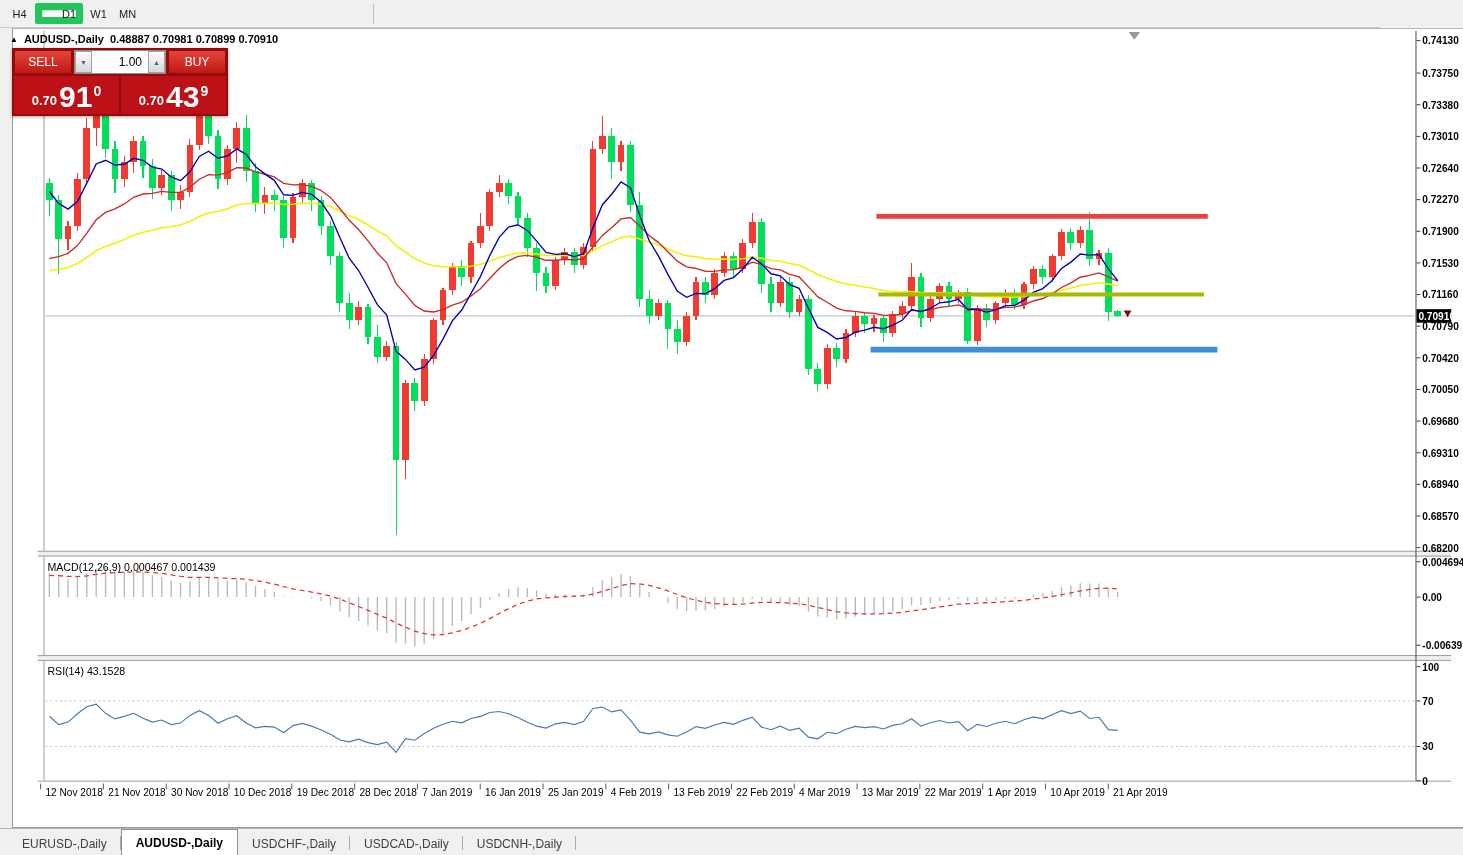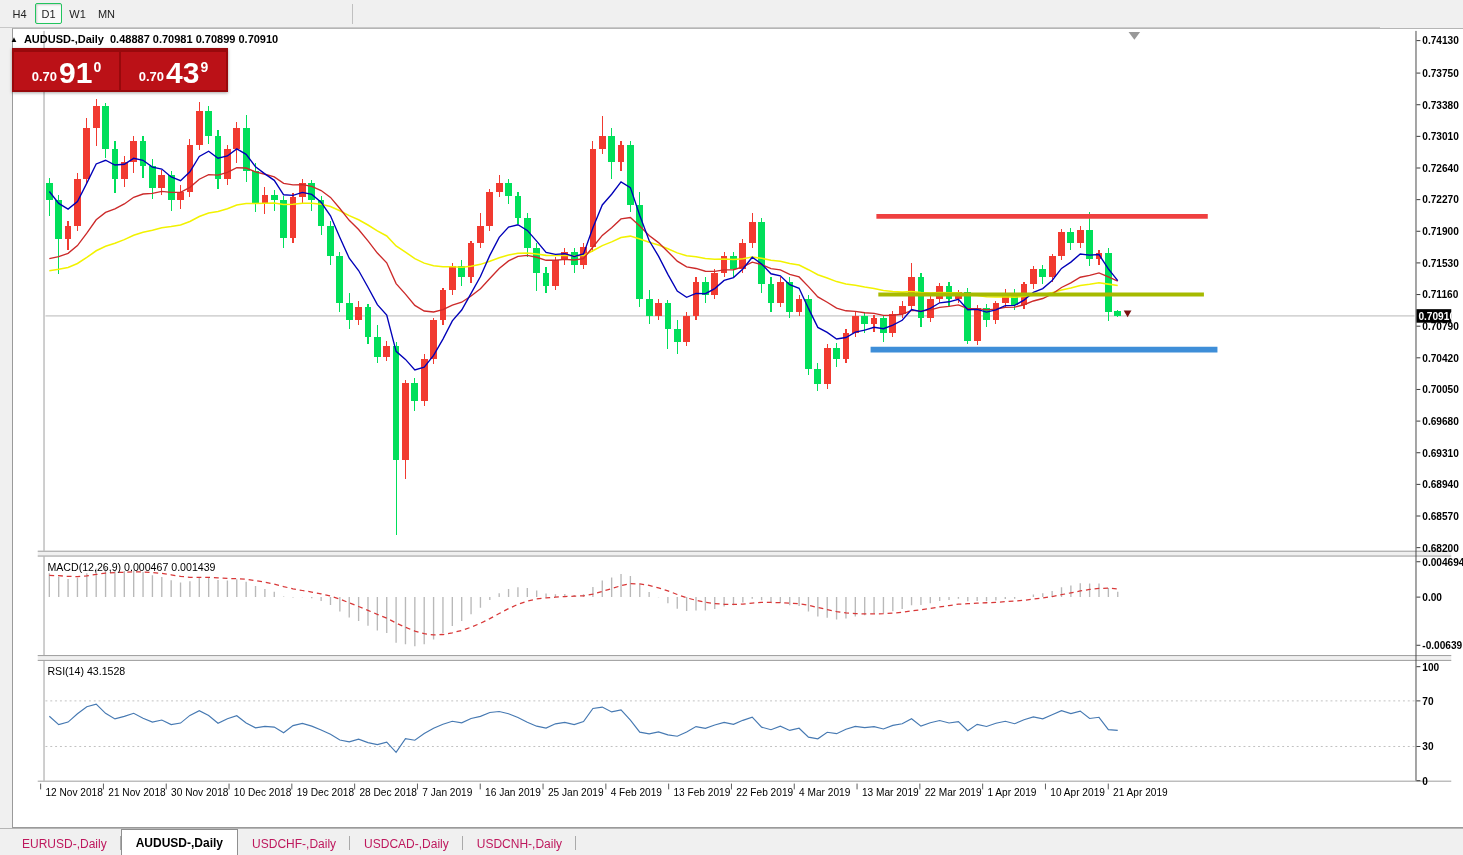--- a/index.html
+++ b/index.html
@@ -5,21 +5,21 @@
   html,body{margin:0;padding:0;background:#f0f0f0;font-family:"Liberation Sans",sans-serif;
             width:1463px;height:855px;overflow:hidden;position:relative;}
   *{box-sizing:border-box;}
 
   
   .toolbar{position:absolute;left:0;top:0;width:1380px;height:28px;background:#f0f0f0;
            border-bottom:1px solid #c8c8c8;display:flex;align-items:center;padding-left:6px;}
   .tf-btn{min-width:27px;height:21px;margin-right:2px;font-size:11px;color:#222;
           display:flex;align-items:center;justify-content:center;border:1px solid transparent;
           border-radius:2px;cursor:default;}
-  .tf-btn.active{background:#fafafa;border:1px solid #22c55e;box-shadow:inset 1px 1px 2px rgba(0,0,0,.18);}
+  .tf-btn.active{background:#fafafa;border:7px solid #22c55e;box-shadow:inset 1px 1px 2px rgba(0,0,0,.18);padding-left:20px;}
   .tb-sep{width:1px;height:20px;background:#c0c0c0;margin:0 6px 0 230px;}
 
   
   .chart-window{position:absolute;left:12px;top:28px;width:1463px;height:800px;background:#fff;
                 border:1px solid #9a9a9a;border-top:1px solid #b5b5b5;}
   svg{position:absolute;left:0;top:0;}
   svg text{font-family:"Liberation Sans",sans-serif;}
 
   
   .chart-title{position:absolute;left:10px;top:33px;font-size:11px;font-weight:700;color:#000;
@@ -41,21 +41,21 @@
   .oc-row2{display:flex;margin-top:2px;gap:2px;height:38px;}
   .oc-price{flex:1;background:#bb1117;color:#fff;display:flex;align-items:flex-end;
             justify-content:center;padding-bottom:3px;cursor:pointer;}
   .oc-price .base{font-size:13px;font-weight:700;margin-right:2px;margin-bottom:3px;text-align:center;}
   .oc-price .pips{font-size:30px;font-weight:700;line-height:28px;}
   .oc-price .frac{font-size:14px;font-weight:700;margin-left:1px;margin-bottom:12px;}
 
   
   .tabsbar{position:absolute;left:0;top:828px;width:1463px;height:27px;background:#f0f0f0;
            border-top:1px solid #b5b5b5;display:flex;align-items:flex-end;padding-left:8px;}
-  .tab{height:23px;padding:0 14px;display:flex;align-items:center;font-size:12px;color:#be185d;
+  .tab{height:23px;padding:0 14px;display:flex;align-items:center;font-size:12px;color:#404040;
        cursor:pointer;position:relative;}
   .tab .sep{position:absolute;right:0;top:4px;height:14px;width:1px;background:#aaa;}
   .tab.active{background:#fff;border:1px solid #8f8f8f;border-bottom:none;height:26px;
               font-weight:700;color:#000;z-index:2;}
 </style>
 </head>
 <body>
 
 <div class="toolbar">
   <div class="tf-btn">H4</div>
@@ -542,20 +542,29 @@
     </svg>
 </div>
 
 <div class="chart-title">
   <span class="collapse-arrow">▲</span>
   <span>AUDUSD-,Daily</span>
   <span>0.48887 0.70981 0.70899 0.70910</span>
 </div>
 
 <div class="oneclick">
+  <div class="oc-row1">
+    <div class="oc-btn">SELL</div>
+    <div class="oc-spin">
+      <div class="spin-btn">▼</div>
+      <div class="spin-val">1.00</div>
+      <div class="spin-btn">▲</div>
+    </div>
+    <div class="oc-btn">BUY</div>
+  </div>
   <div class="oc-row2">
     <div class="oc-price">
       <span class="base">0.70</span>
       <span class="pips">91</span>
       <span class="frac">0</span>
     </div>
     <div class="oc-price">
       <span class="base">0.70</span>
       <span class="pips">43</span>
       <span class="frac">9</span>

